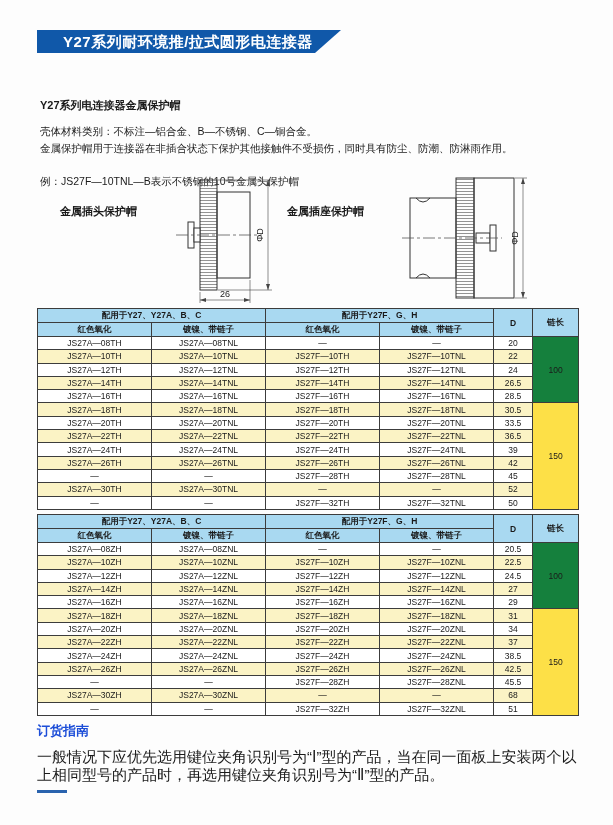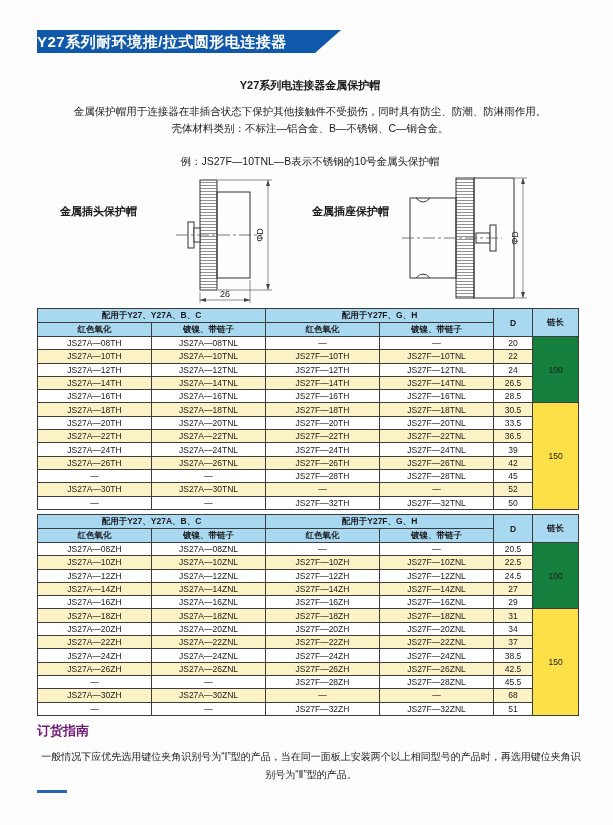--- a/index.html
+++ b/index.html
@@ -5,67 +5,67 @@
   html,body { margin:0; padding:0; }
   body { font-family: "Liberation Sans", "DejaVu Sans", sans-serif; background:#e8e8e8; }
   .page {
     position:relative; width:613px; height:825px; margin:0 auto;
     background:#fdfdfd; overflow:hidden; color:#1a1a1a;
   }
   
   .banner {
     position:absolute; left:37px; top:30px; width:304px; height:23px;
     background:#1058a9; color:#fff; font-weight:bold; font-size:15px;
-    line-height:23px; padding-left:0; box-sizing:border-box;
+    line-height:23px; padding-left:26px; box-sizing:border-box;
     clip-path:polygon(0 0, 100% 0, calc(100% - 26px) 100%, 0 100%);
     letter-spacing:0.5px;
   }
   
-  .intro { position:absolute; left:40px; top:78px; width:540px;text-align:center; }
+  .intro { position:absolute; left:40px; top:98px; width:540px; }
   .intro h3 { margin:0 0 10px 0; font-size:11px; font-weight:bold; }
   .intro p { margin:0; font-size:10.5px; line-height:16.5px; }
   .intro .example { margin-top:17px; }
   
   .diagrams { position:absolute; left:0; top:172px; width:563px; height:135px; }
   .dlabel { position:absolute; font-size:11px; font-weight:bold; }
   .dlabel.left { left:60px; top:32px; }
-  .dlabel.right { left:312px; top:32px; }
+  .dlabel.right { left:287px; top:32px; }
   .dsvg { position:absolute; top:0; }
   .dsvg.left { left:162px; }
   .dsvg.right { left:398px; }
   
   table { border-collapse:collapse; table-layout:fixed; width:541px; position:absolute; left:37px; font-size:8.5px; }
   .tbl1 { top:308px; }
   .tbl2 { top:514px; }
   th, td { border:1px solid #3c3c3c; text-align:center; padding:0; overflow:hidden; white-space:nowrap; }
   thead th { background:#a9d9f1; height:13px; font-weight:bold; font-size:8.5px; }
   tbody td { height:12.3px; background:#fff; }
   tbody tr.hl td { background:#fbf3c5; }
   tbody td.chain { background:#15803d; }
   tbody td.chain.chl { background:#fde047; }
   
   .ordering { position:absolute; left:37px; top:722px; width:548px; }
-  .ordering h3 { margin:0 0 8px 0; font-size:13px; font-weight:bold; color:#701a75; }
-  .ordering p { margin:0; font-size:10px; line-height:17.5px;text-align:center; }
+  .ordering h3 { margin:0 0 8px 0; font-size:13px; font-weight:bold; color:#1d4ed8; }
+  .ordering p { margin:0; font-size:15px; line-height:17.5px; }
   .blue-rule { width:30px; height:3px; background:#2a63ae; margin-top:7px; }
   svg text { font-family:"Liberation Sans","DejaVu Sans",sans-serif; }
 </style>
 </head>
 <body>
 
 <div class="page">
 
   <div class="banner">
     <span>Y27系列耐环境推/拉式圆形电连接器</span>
   </div>
 
   <div class="intro">
     <h3>Y27系列电连接器金属保护帽</h3>
+    <p>壳体材料类别：不标注—铝合金、B—不锈钢、C—铜合金。</p>
     <p>金属保护帽用于连接器在非插合状态下保护其他接触件不受损伤，同时具有防尘、防潮、防淋雨作用。</p>
-    <p>壳体材料类别：不标注—铝合金、B—不锈钢、C—铜合金。</p>
     <p class="example">例：JS27F—10TNL—B表示不锈钢的10号金属头保护帽</p>
   </div>
 
   <div class="diagrams">
     <span class="dlabel left">金属插头保护帽</span>
     <span class="dlabel right">金属插座保护帽</span>
 
     <svg class="dsvg left" width="120" height="135" viewBox="0 0 120 135">
       <defs>
         <pattern id="knurlA" width="5" height="3" patternUnits="userSpaceOnUse">

